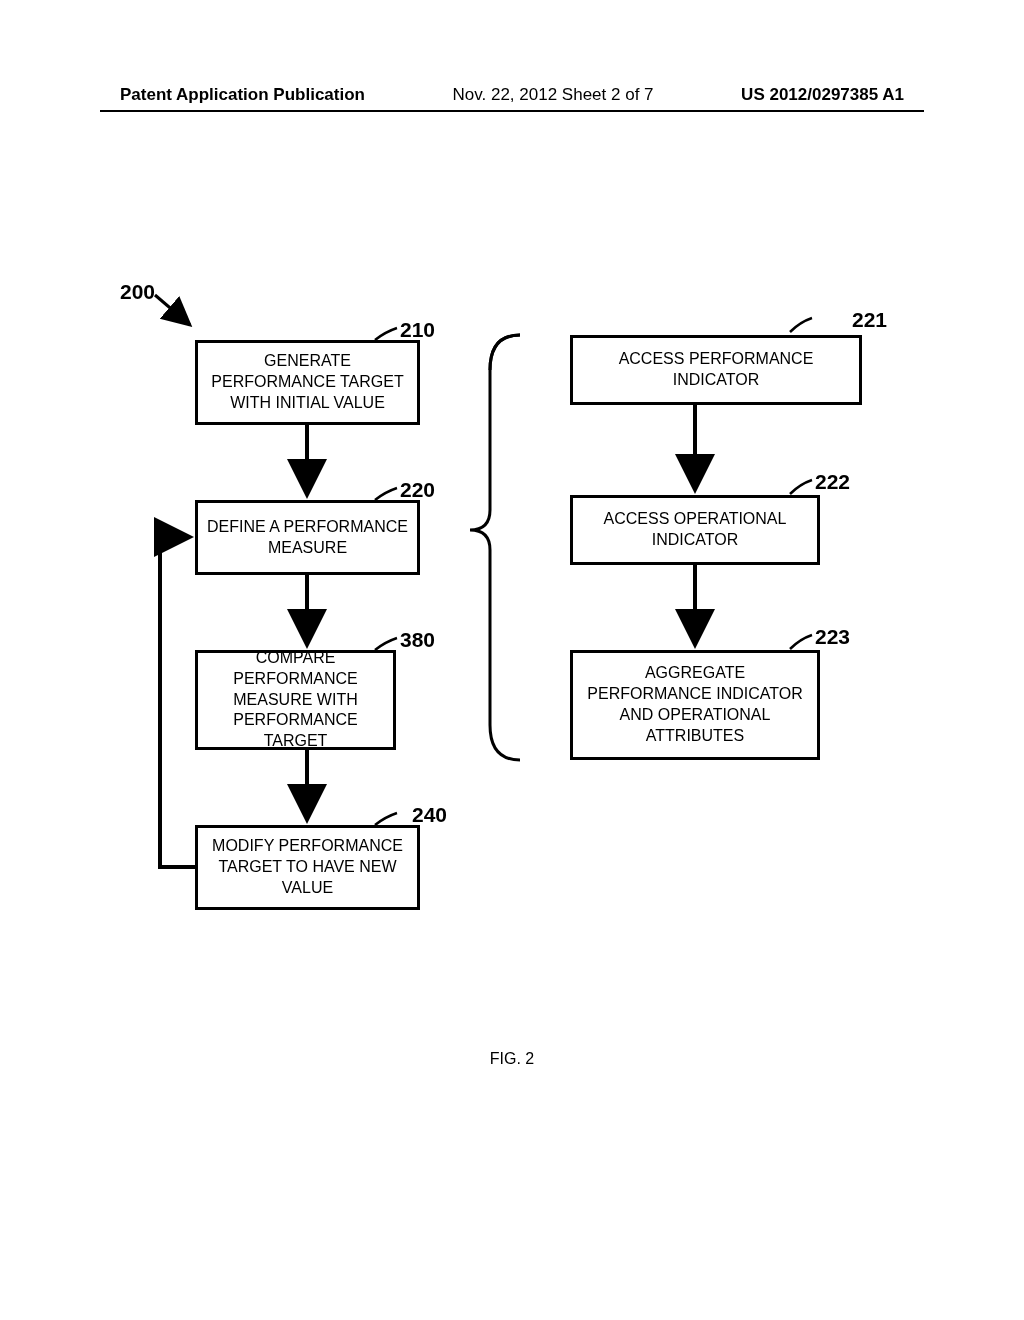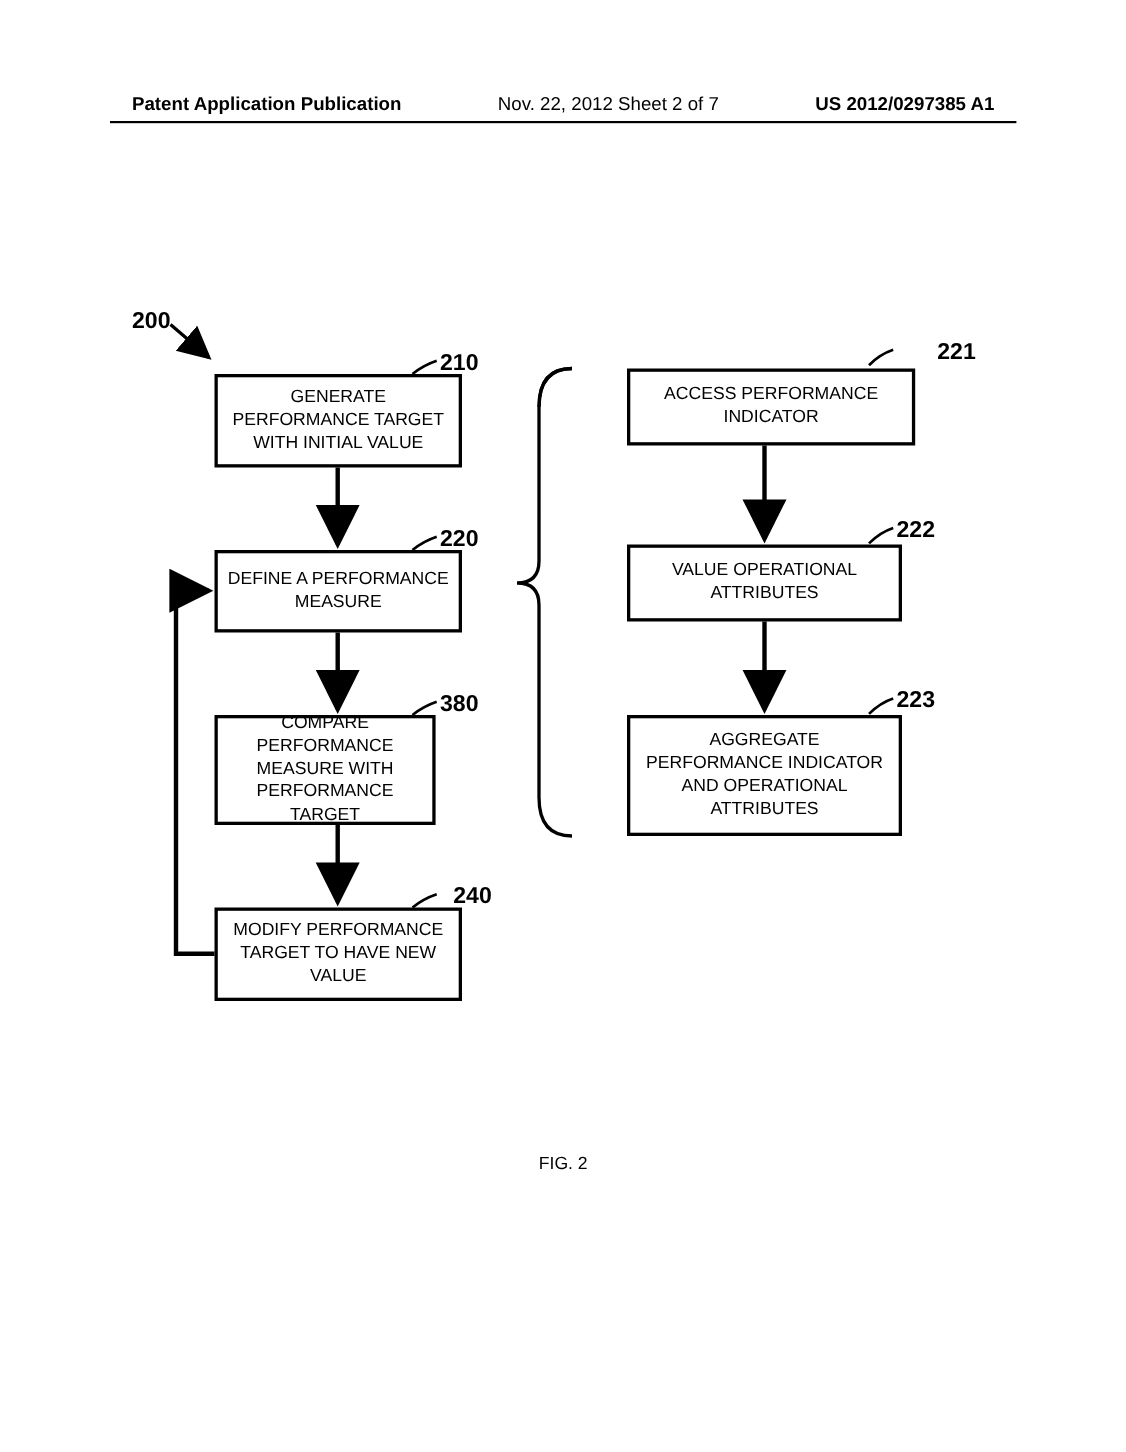--- a/index.html
+++ b/index.html
@@ -104,26 +104,26 @@
   </div>
 
   <div class="box" style="left:195px; top:370px; width:201px; height:100px;">
     <span>COMPARE PERFORMANCE MEASURE WITH PERFORMANCE TARGET</span>
   </div>
 
   <div class="box" style="left:195px; top:545px; width:225px; height:85px;">
     <span>MODIFY PERFORMANCE TARGET TO HAVE NEW VALUE</span>
   </div>
 
-  <div class="box" style="left:570px; top:55px; width:262px; height:70px;">
+  <div class="box" style="left:570px; top:55px; width:292px; height:70px;">
     <span>ACCESS PERFORMANCE INDICATOR</span>
   </div>
 
   <div class="box" style="left:570px; top:215px; width:250px; height:70px;">
-    <span>VALUE OPERATIONAL ATTRIBUTES</span>
+    <span>ACCESS OPERATIONAL INDICATOR</span>
   </div>
 
   <div class="box" style="left:570px; top:370px; width:250px; height:110px;">
     <span>AGGREGATE PERFORMANCE INDICATOR AND OPERATIONAL ATTRIBUTES</span>
   </div>
 
   <div class="label" style="left:120px; top:0px;">200</div>
   <div class="label" style="left:400px; top:38px;">210</div>
   <div class="label" style="left:400px; top:198px;">220</div>
   <div class="label" style="left:400px; top:348px;">380</div>

